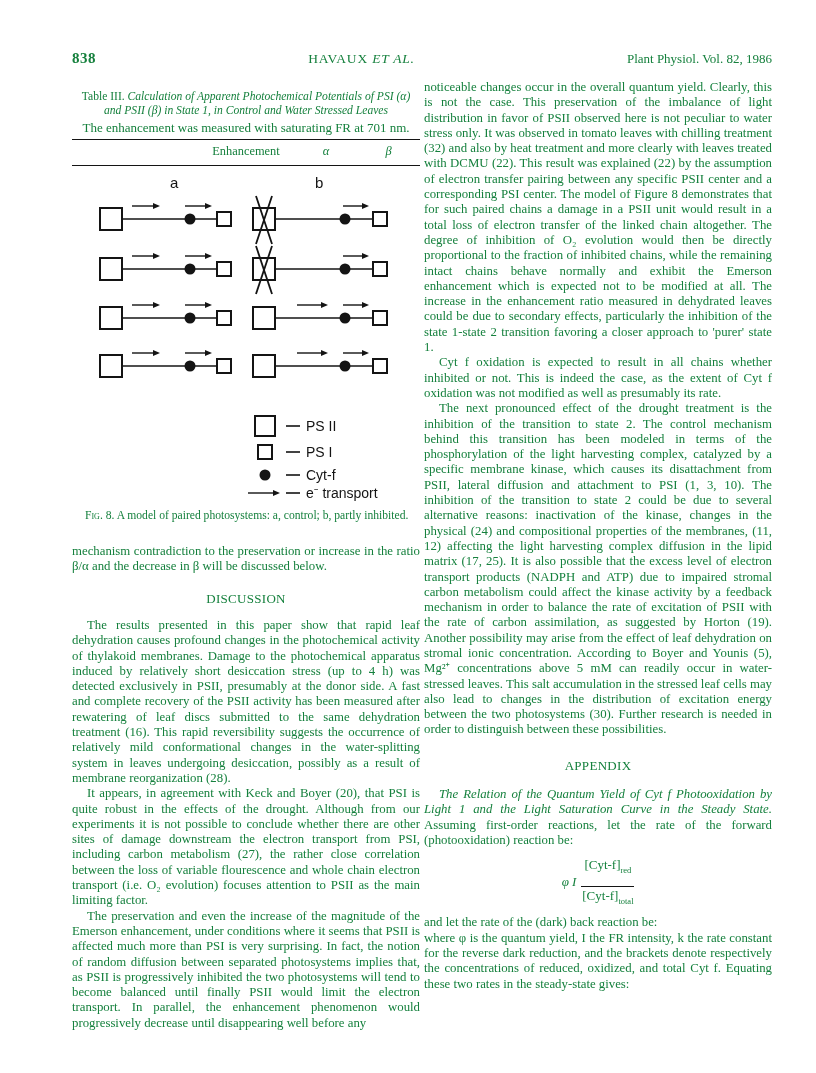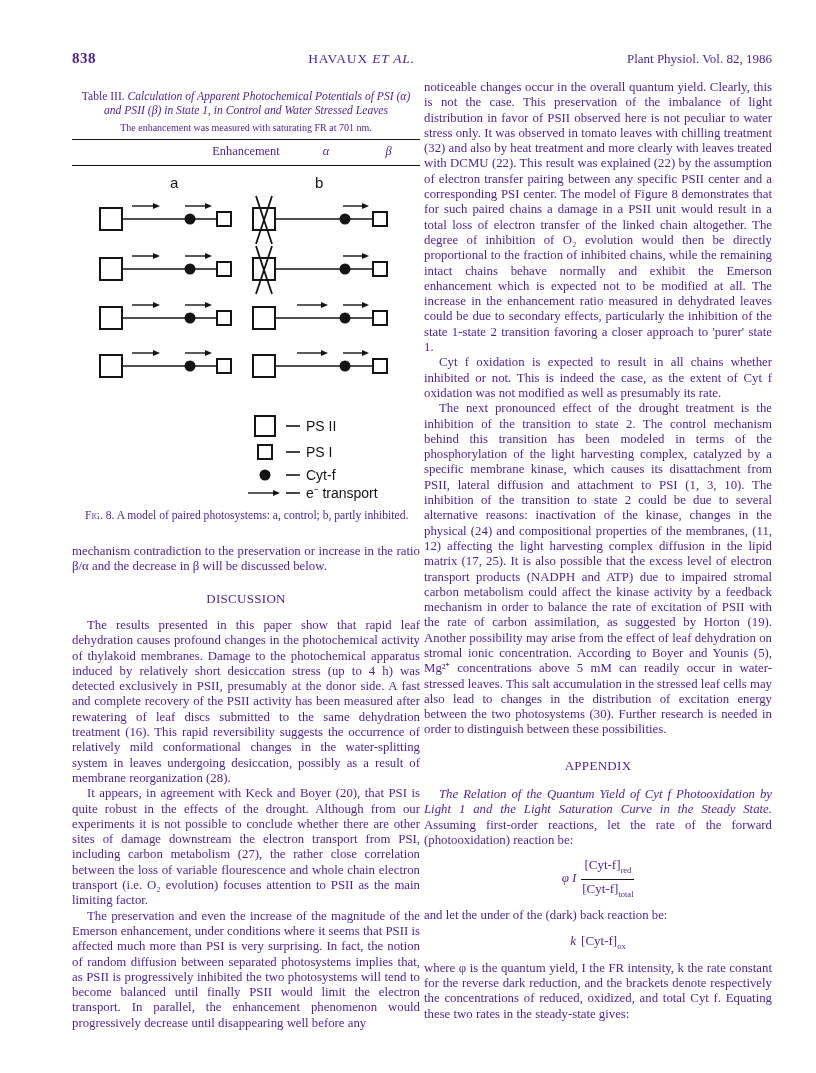--- a/index.html
+++ b/index.html
@@ -1,39 +1,39 @@
 <!DOCTYPE html>
 <html><head>
 <meta charset="utf-8">
 <style>
   html,body { margin:0; padding:0; background:#ffffff; }
   .page {
     position:relative; width:816px; height:1073px; overflow:hidden;
-    background:#ffffff; color:#4c1d95;
+    background:#ffffff; color:#15803d;
     font-family:"Liberation Serif", serif;
   }
   .page-header {
     position:absolute; top:50px; left:72px; width:700px;
     display:flex; justify-content:space-between; align-items:baseline;
   }
   .page-num { font-size:15px; font-weight:bold; letter-spacing:.5px; }
   .running-title { font-size:13.5px; letter-spacing:.8px; }
   .running-title i { font-style:italic; }
   .journal-ref { font-size:13px; }
 
   .col { position:absolute; width:348px; text-align:justify; font-size:12.8px; line-height:15.3px; }
   .col-left { left:72px; top:90px; }
   .col-right { left:424px; top:80px; }
   p { margin:0; }
   p.indent { text-indent:15px; }
 
   
   .tbl-caption { font-size:11.6px; line-height:14px; text-align:center; }
   .tbl-caption .cap-it { font-style:italic; }
-  .tbl-note { font-size:10px; text-align:center; margin-top:2px; padding-bottom:4px; }
+  .tbl-note { font-size:13px; text-align:center; margin-top:2px; padding-bottom:4px; }
   table.data {
     width:100%; border-collapse:collapse;
     border-top:1.4px solid #141414; border-bottom:1.4px solid #141414;
     font-size:12.4px;
   }
   table.data th { font-weight:normal; border-bottom:1px solid #141414; padding:4px 0 5px; text-align:center; }
   table.data td { padding:1.5px 0; text-align:center; }
   table.data th.c0, table.data td.c0 { text-align:left; padding-left:22px; width:36%; }
   table.data .c1 { width:28%; }
   table.data .c2 { width:18%; }
@@ -45,21 +45,21 @@
   .fig-caption { font-size:11.6px; line-height:14.5px; text-align:justify; text-indent:13px; margin-top:2px; }
   .fig-caption .sc { font-variant:small-caps; }
 
   .continuation { margin-top:21px; }
   .heading { text-align:center; font-weight:normal; font-size:13px; margin:16px 0 12px; letter-spacing:.3px; }
   .appendix-heading { margin:20px 0 14px; }
   .appendix-intro .it { font-style:italic; }
 
   .equation { text-align:center; font-size:13px; margin:9px 0 7px; }
   .frac { display:inline-block; vertical-align:middle; text-align:center; line-height:15px; }
-  .frac .num { display:block; border-bottom:1.2px solid #141414; padding:0 3px 1px; }
+  .frac .num { display:block; border-bottom:1.2px solid #141414; padding:0 3px 8px; }
   .frac .den { display:block; padding-top:1px; }
   .equation sub { font-size:8.5px; }
   .eq-var { font-style:italic; margin-right:5px; }
 </style>
 </head>
 <body>
 
 <div class="page">
 
   <header class="page-header">
@@ -190,23 +190,20 @@
     <p class="indent">The next pronounced effect of the drought treatment is the inhibition of the transition to state 2. The control mechanism behind this transition has been modeled in terms of the phosphorylation of the light harvesting complex, catalyzed by a specific membrane kinase, which causes its disattachment from PSII, lateral diffusion and attachment to PSI (1, 3, 10). The inhibition of the transition to state 2 could be due to several alternative reasons: inactivation of the kinase, changes in the physical (24) and compositional properties of the membranes, (11, 12) affecting the light harvesting complex diffusion in the lipid matrix (17, 25). It is also possible that the excess level of electron transport products (NADPH and ATP) due to impaired stromal carbon metabolism could affect the kinase activity by a feedback mechanism in order to balance the rate of excitation of PSII with the rate of carbon assimilation, as suggested by Horton (19). Another possibility may arise from the effect of leaf dehydration on stromal ionic concentration. According to Boyer and Younis (5), Mg²⁺ concentrations above 5 mM can readily occur in water-stressed leaves. This salt accumulation in the stressed leaf cells may also lead to changes in the distribution of excitation energy between the two photosystems (30). Further research is needed in order to distinguish between these possibilities.</p>
 
     <h2 class="heading appendix-heading">APPENDIX</h2>
 
     <p class="appendix-intro indent"><span class="it">The Relation of the Quantum Yield of Cyt f Photooxidation by Light 1 and the Light Saturation Curve in the Steady State.</span> <span>Assuming first-order reactions, let the rate of the forward (photooxidation) reaction be:</span></p>
 
     <div class="equation">
       <span class="eq-var">φ I</span><span class="frac"><span class="num"><span>[Cyt-f]</span><sub>red</sub></span><span class="den"><span>[Cyt-f]</span><sub>total</sub></span></span>
     </div>
 
-    <p>and let the under of the (dark) back reaction be:</p>
-
-    <div class="equation">
-      <span class="eq-var">k</span><span>[Cyt-f]</span><sub>ox</sub>
-    </div>
+    <p>and let the rate of the (dark) back reaction be:</p>
+
 
     <p>where φ is the quantum yield, I the FR intensity, k the rate constant for the reverse dark reduction, and the brackets denote respectively the concentrations of reduced, oxidized, and total Cyt f. Equating these two rates in the steady-state gives:</p>
 
   </div>
 
 </div>
 
 </body></html>

